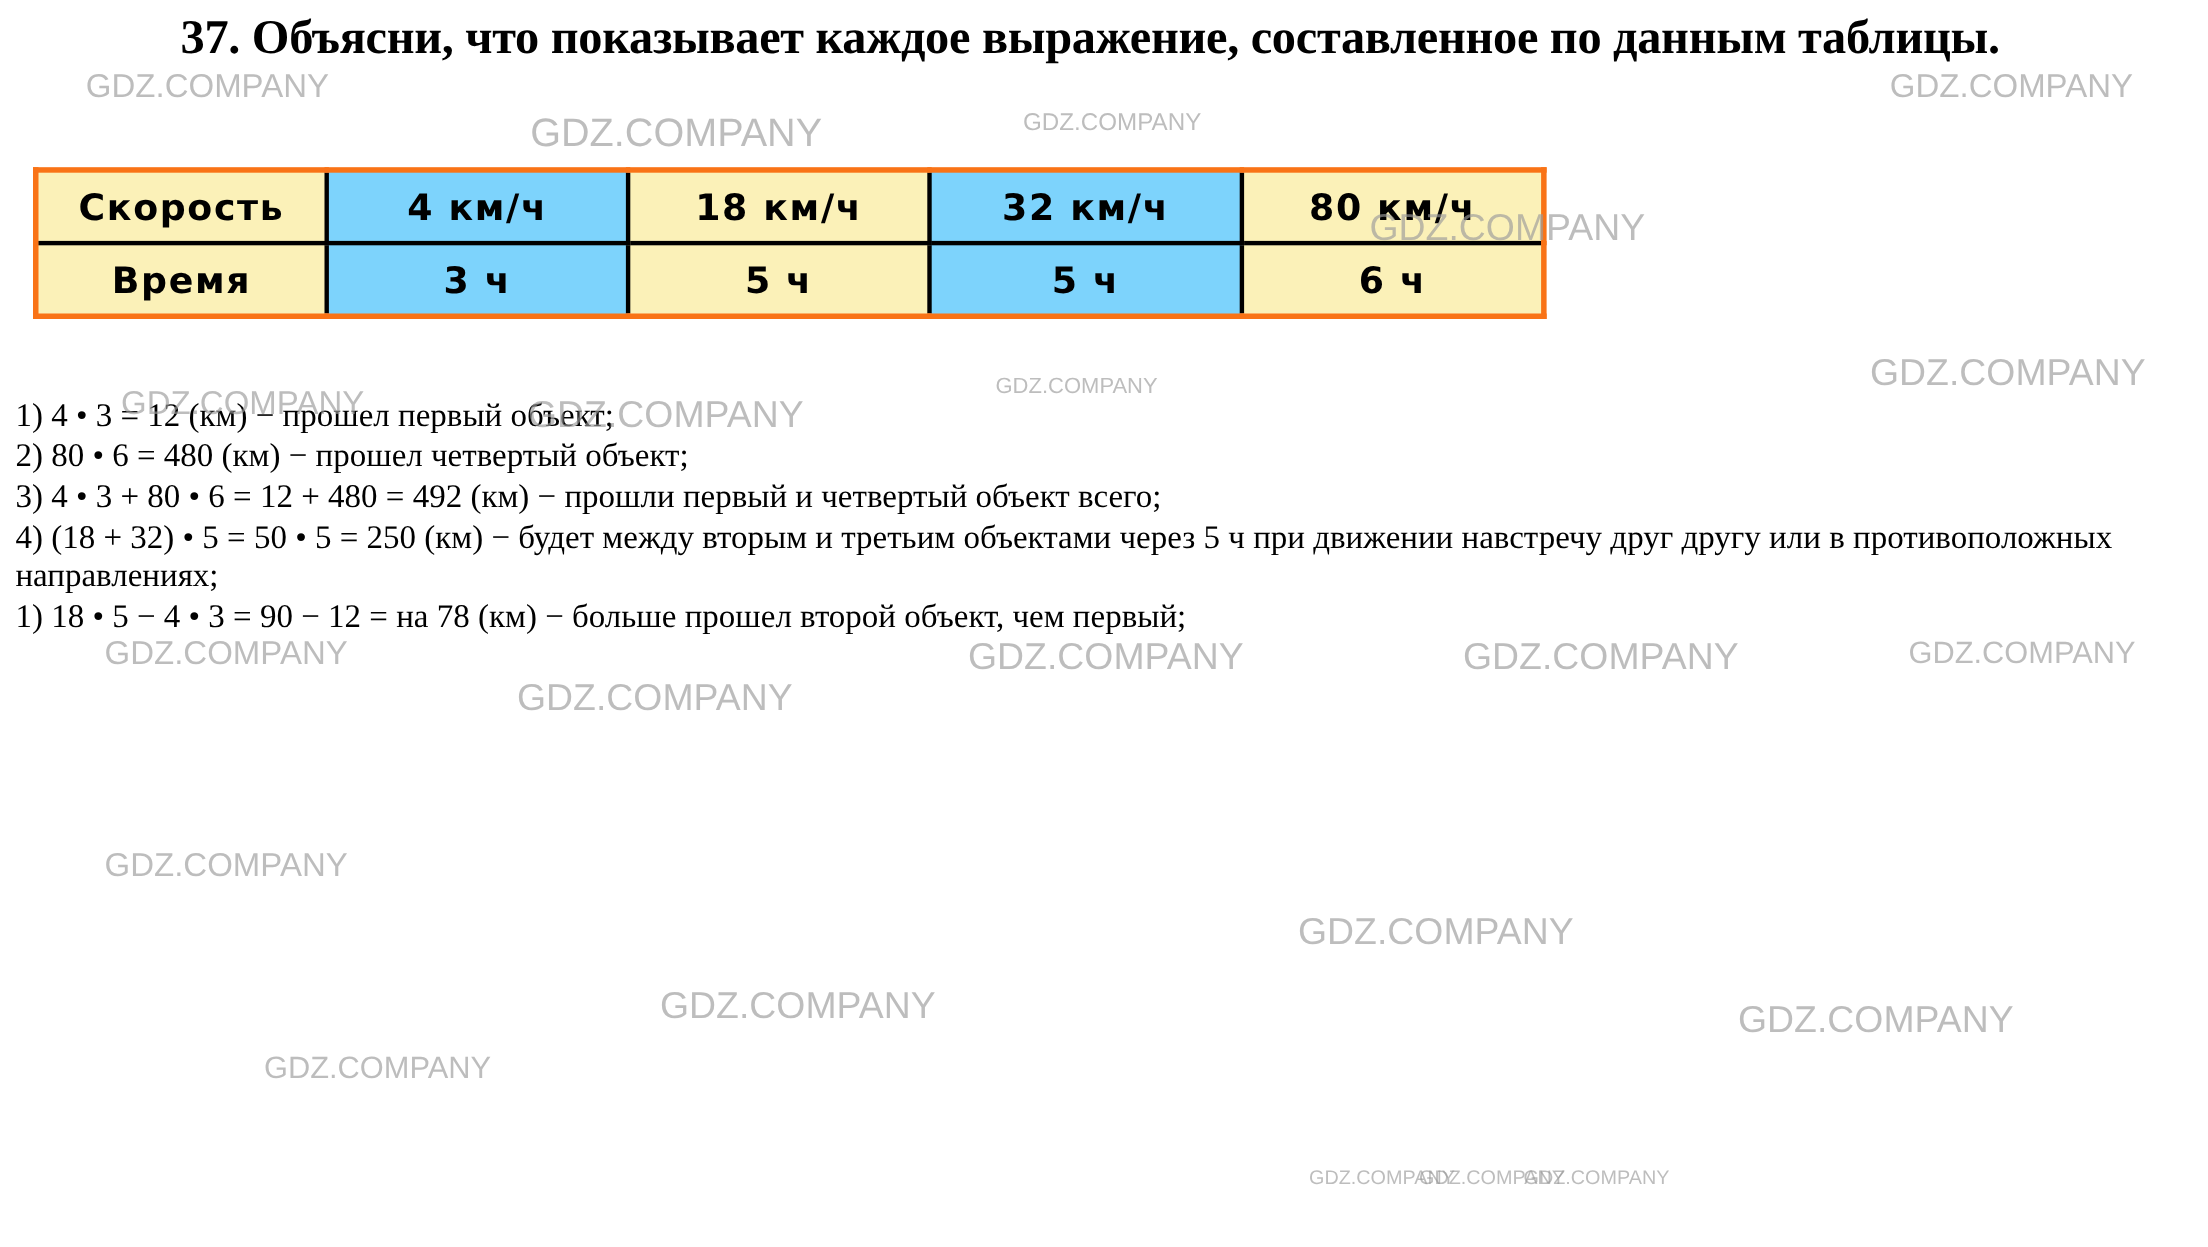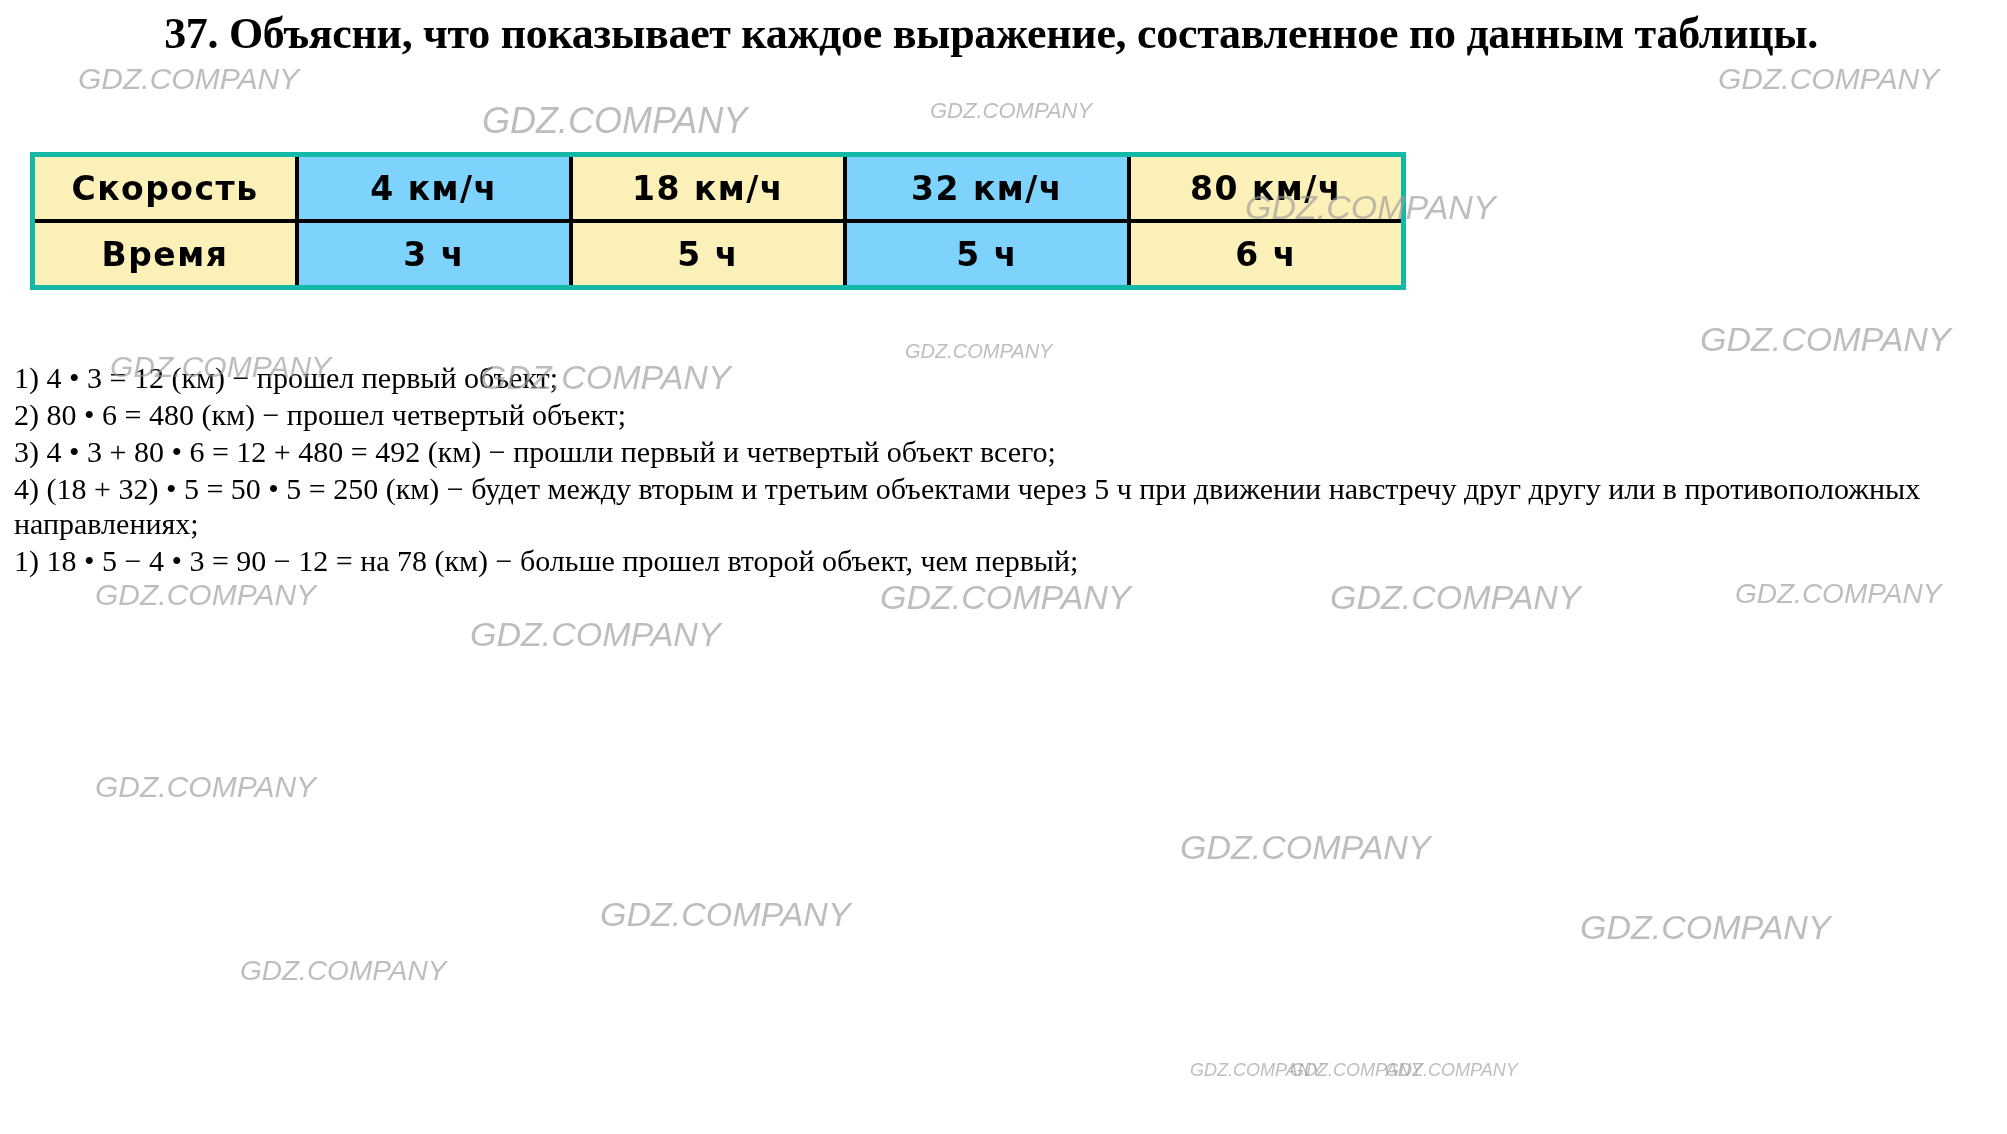--- a/index.html
+++ b/index.html
@@ -31,21 +31,21 @@
   }
 
   
   .data-table-wrap {
     position: absolute;
     left: 30px;
     top: 152px;
   }
   table.data-table {
     border-collapse: collapse;
-    border: 5px solid #14b8a6;
+    border: 5px solid #f97316;
     table-layout: fixed;
     font-family: "DejaVu Sans", sans-serif;
   }
   table.data-table td {
     border: 4px solid #000000;
     height: 62px;
     text-align: center;
     vertical-align: middle;
     font-weight: bold;
     font-size: 33px;
@@ -79,21 +79,20 @@
   
   .wm {
     position: absolute;
     color: #9b9b9b;
     opacity: 0.65;
     font-family: "Liberation Sans", sans-serif;
     font-weight: normal;
     white-space: nowrap;
     pointer-events: none;
     user-select: none;
-    font-style: italic;
   }
 </style>
 </head>
 <body>
 
 <div class="task-heading">37. Объясни, что показывает каждое выражение, составленное по данным таблицы.</div>
 
 <div class="data-table-wrap">
   <table class="data-table">
     <tbody>

